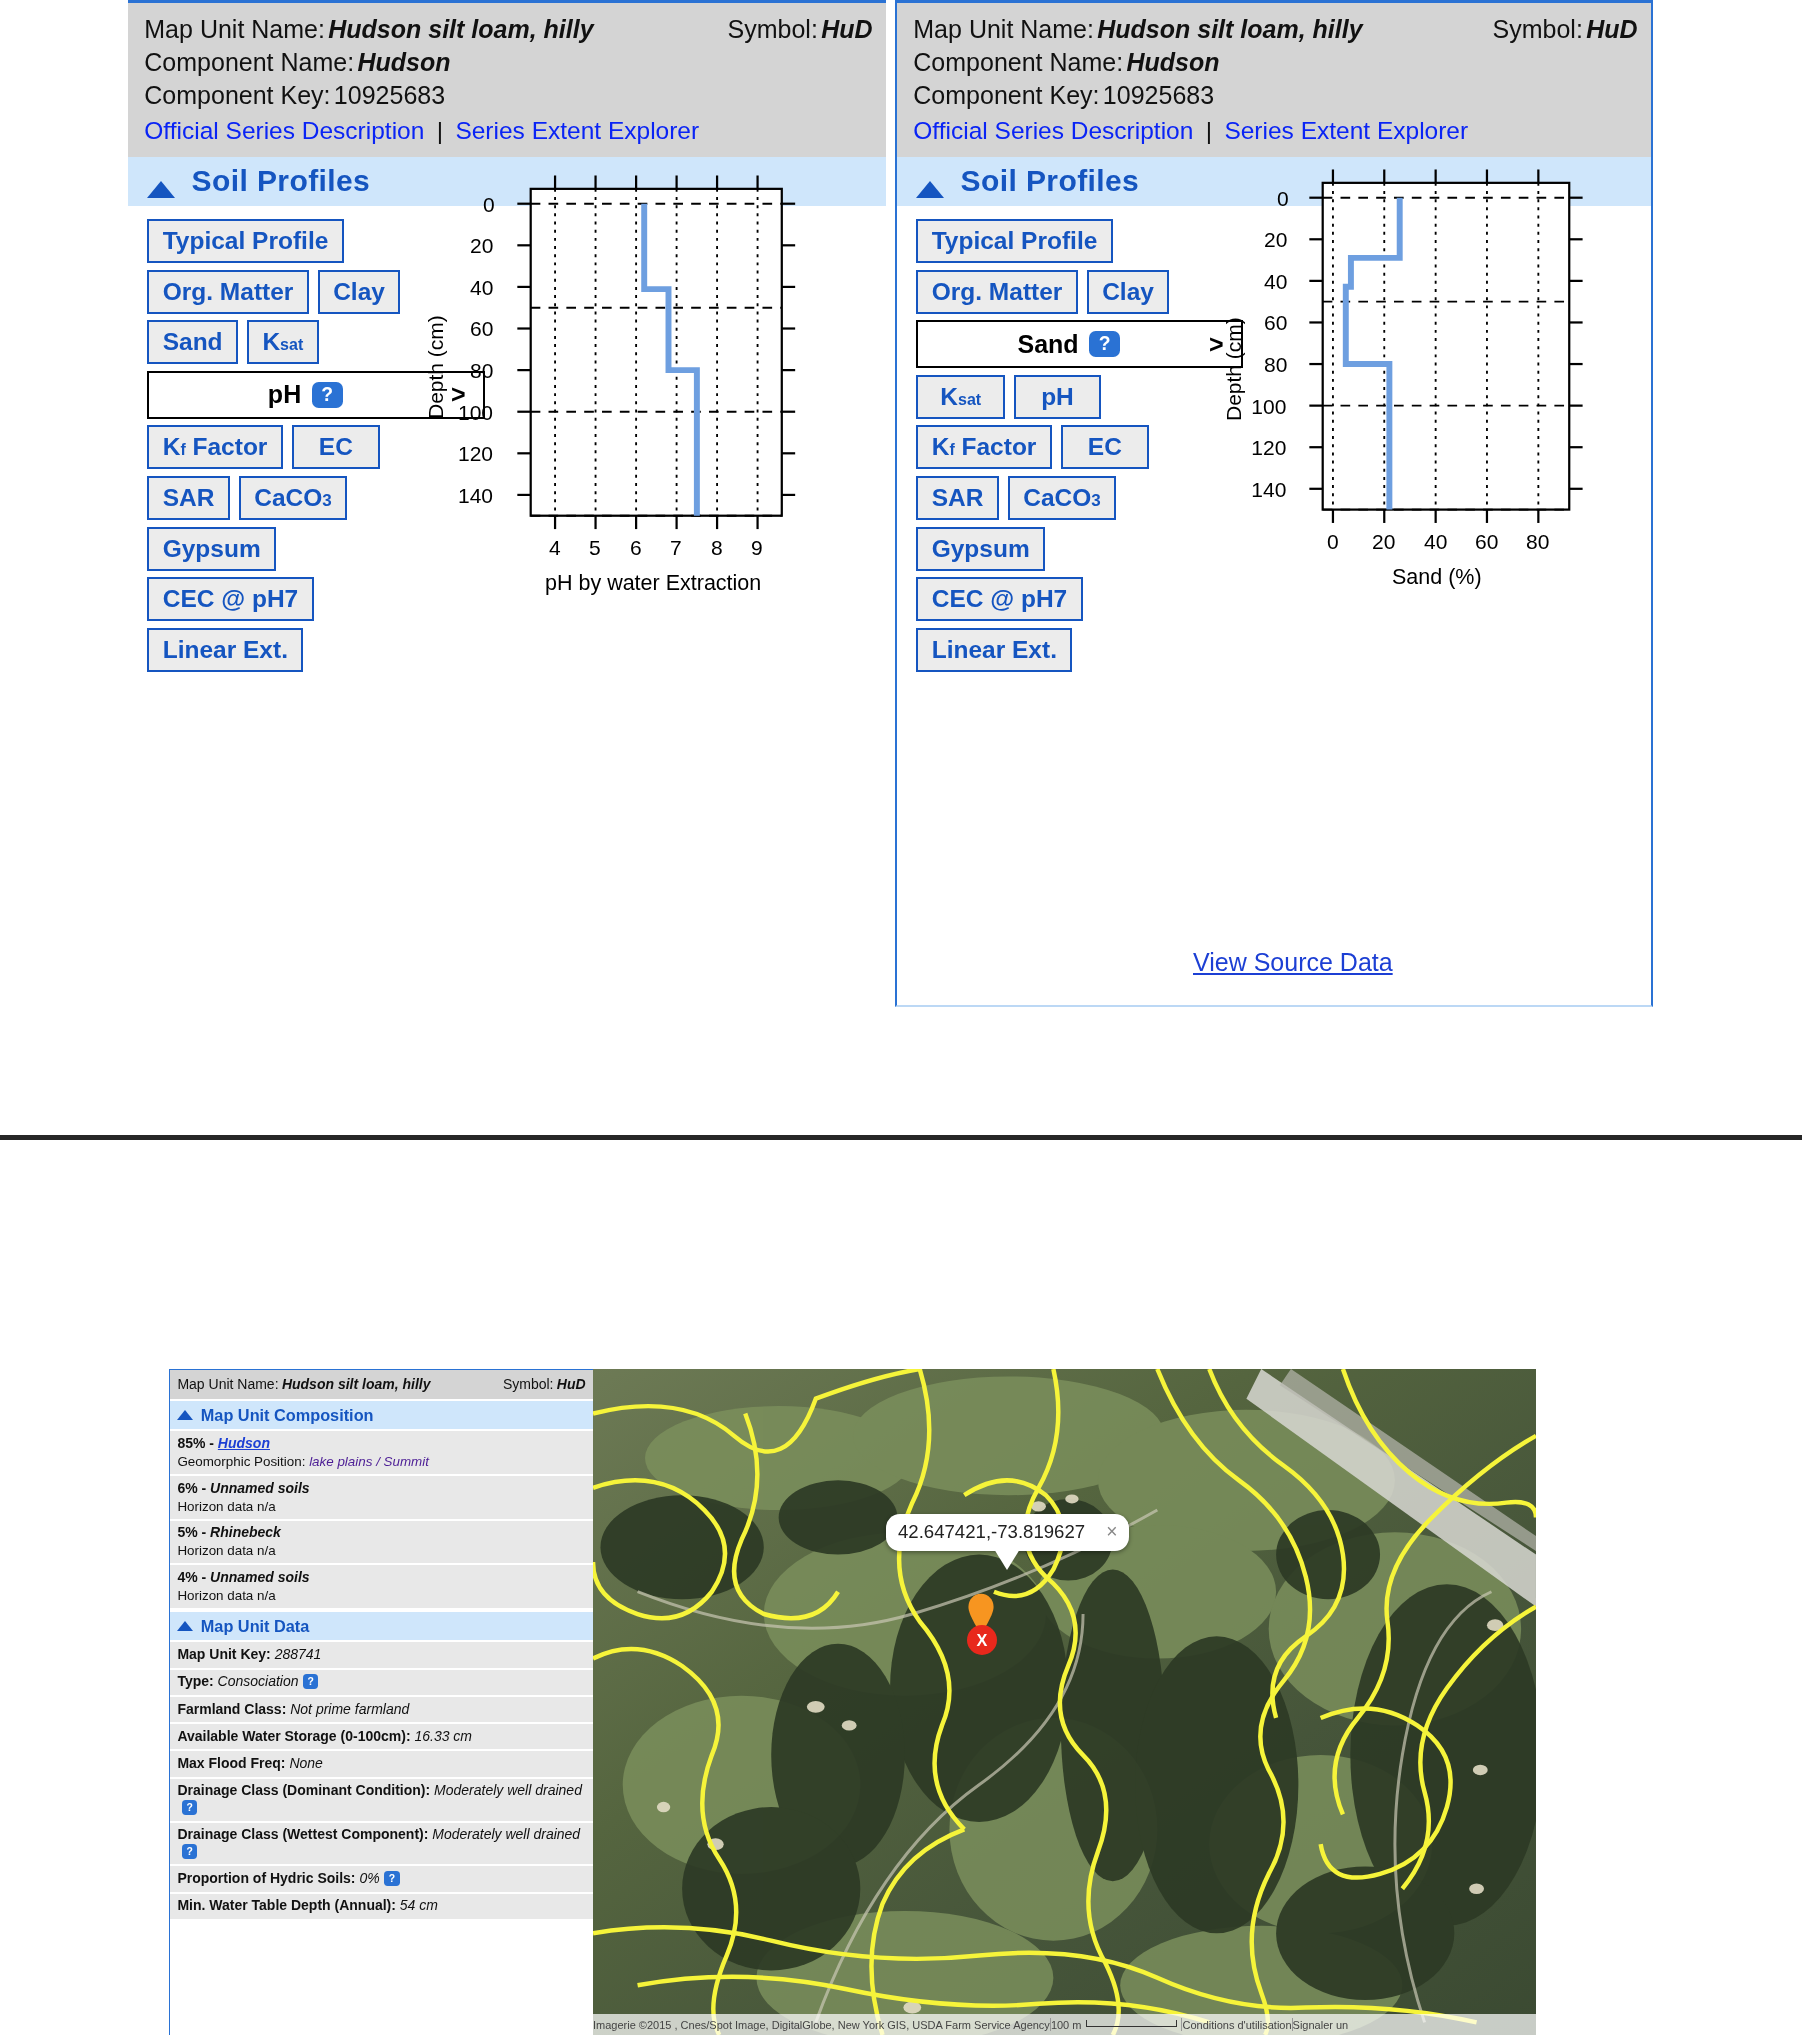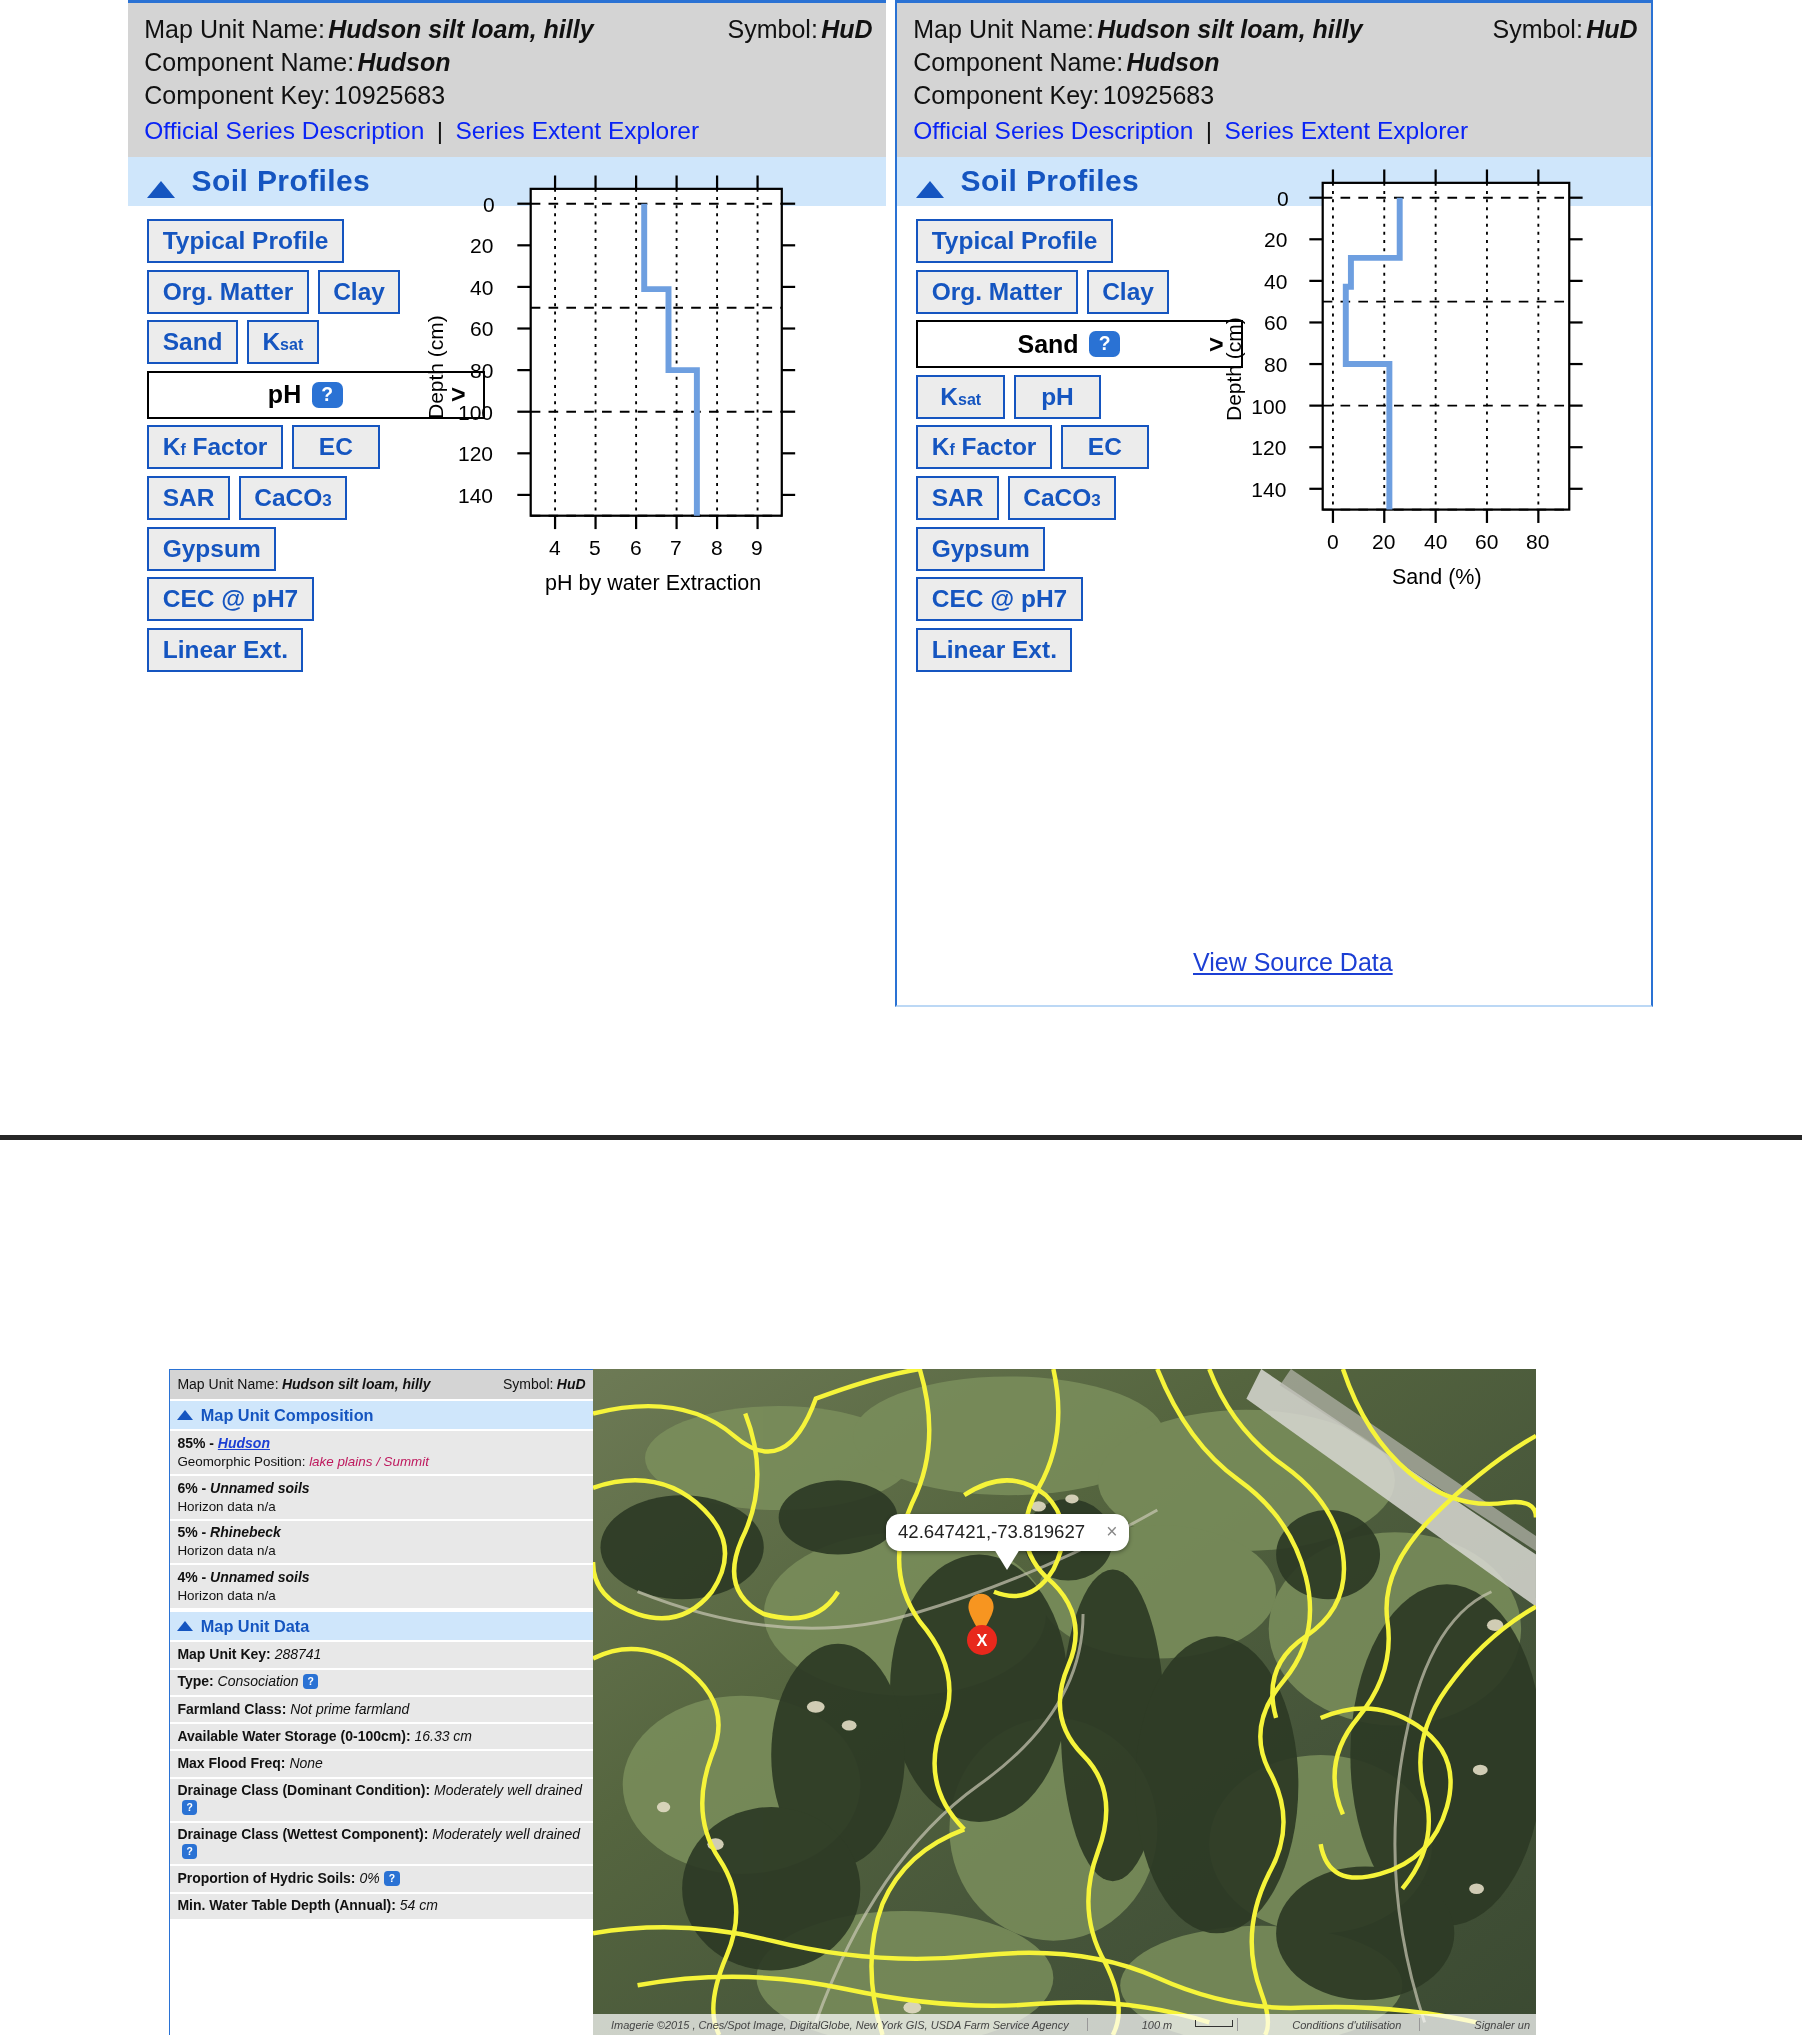--- a/index.html
+++ b/index.html
@@ -47,29 +47,29 @@
   
   .mini .hdr2{background:#d4d4d4;padding:5.2px 7.4px;line-height:1.3;}
   .mini .hdr2 .l{font-size:14px;color:#111;}
   .mini .hdr2 .v{font-size:14px;color:#111;font-weight:bold;font-style:italic;}
   .mini .hdr2 .s{margin-left:auto;white-space:nowrap;}
   .mini .hdr2 .row{display:flex;}
   .trow{background:#e8e8e8;border-bottom:2.2px solid #fff;padding:3.7px 7.4px;line-height:1.28;}
   .trow .k{font-size:14px;font-weight:bold;color:#111;}
   .trow .kv{font-size:14px;color:#111;font-style:italic;}
   .trow .sub{font-size:13.4px;color:#111;}
-  .trow .subv{font-size:13.4px;color:#be185d;font-style:italic;}
+  .trow .subv{font-size:13.4px;color:#4c1d95;font-style:italic;}
   .trow a{color:#1c3fd4;font-style:italic;font-weight:bold;font-size:14px;text-decoration:underline;}
   .q2{display:inline-block;background:#2a72d4;color:#fff;border-radius:3.7px;font-size:10.4px;
       font-weight:bold;padding:0.7px 4.5px;margin-left:4.5px;vertical-align:1.5px;}
 
   .divider{position:absolute;background:#272727;}
   .mapattr{position:absolute;background:rgba(255,255,255,.72);font-size:11px;color:#444;
            display:flex;align-items:center;white-space:nowrap;}
-  .mapattr span{padding:0 18px;font-style:italic;}
+  .mapattr span{padding:0 0;}
   .mapattr .bar{border-left:0.7px solid #999;height:13.4px;}
   .scalebar{display:inline-block;width:89px;height:6.7px;border:1.5px solid #333;border-top:none;margin:0 4.5px 2.2px 4.5px;}
 
   .bubble{position:absolute;background:#fff;border-radius:3px;box-shadow:0 1.5px 4.5px rgba(0,0,0,.4);
           display:flex;align-items:center;padding:7.4px 12px;font-size:18.6px;color:#222;}
   .bubble .x{margin-left:21px;color:#888;font-size:19.3px;cursor:pointer;}
   .bubble:after{content:"";position:absolute;left:50%;margin-left:-13.4px;bottom:-19.3px;
           border-left:13.4px solid transparent;border-right:13.4px solid transparent;border-top:21px solid #fff;}
 </style>
 </head>

